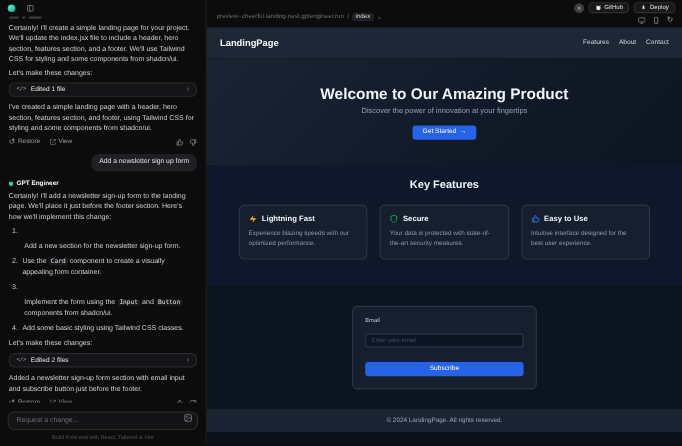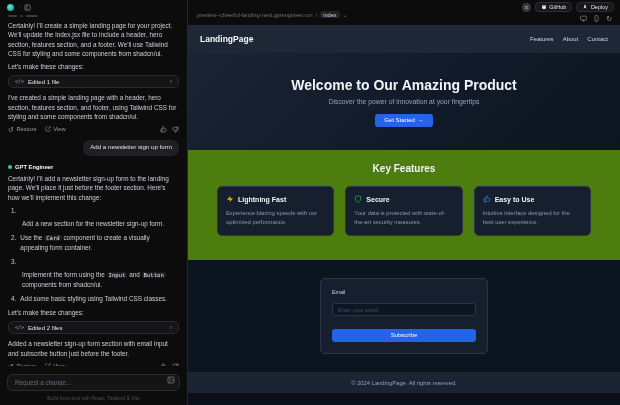--- a/index.html
+++ b/index.html
@@ -86,21 +86,21 @@
 
   .lp-hero { height:97px; flex:none; text-align:center;
     background:linear-gradient(135deg,#1a2433 0%,#111a28 55%,#0e1522 100%);
     display:flex; flex-direction:column; align-items:center; justify-content:center; }
   .hero-title { font-size:14px; font-weight:700; color:#f1f5f9; margin:0 16px 5px; }
   .hero-sub { font-size:6.8px; color:#94a3b8; margin:0 0 9px; }
   .hero-btn { background:#2563eb; color:#ffffff; font-size:6px; padding:0 9px; height:13px;
     border:none; border-radius:3px; display:flex; gap:3px; align-items:center; cursor:pointer;
     font-family:"Liberation Sans",sans-serif; }
 
-  .lp-features { height:110px; flex:none; background:#4d7c0f; padding:0 29px; }
+  .lp-features { height:110px; flex:none; background:#0f172a; padding:0 29px; }
   .features-title { text-align:center; font-size:10px; font-weight:700; color:#f1f5f9; margin:0; padding:13px 0 12px; }
   .cards { display:flex; gap:11px; }
   .card { flex:1; background:#161f2e; border:1px solid #2b3649; border-radius:5px; padding:8px; }
   .card-head { display:flex; align-items:center; gap:4px; margin-bottom:6px; }
   .card-title { font-size:7px; font-weight:700; color:#f1f5f9; }
   .card-desc { font-size:5.8px; color:#8b99ad; line-height:1.55; margin:0; }
 
   .lp-newsletter { height:112px; flex:none; background:#0c1420; display:flex; align-items:center; justify-content:center; }
   .nl-card { width:168px; background:#161f2e; border:1px solid #2b3649; border-radius:5px; padding:10px 11px 11px; }
   .nl-title { text-align:center; font-size:7.5px; font-weight:700; color:#f1f5f9; margin:0 0 9px; }

